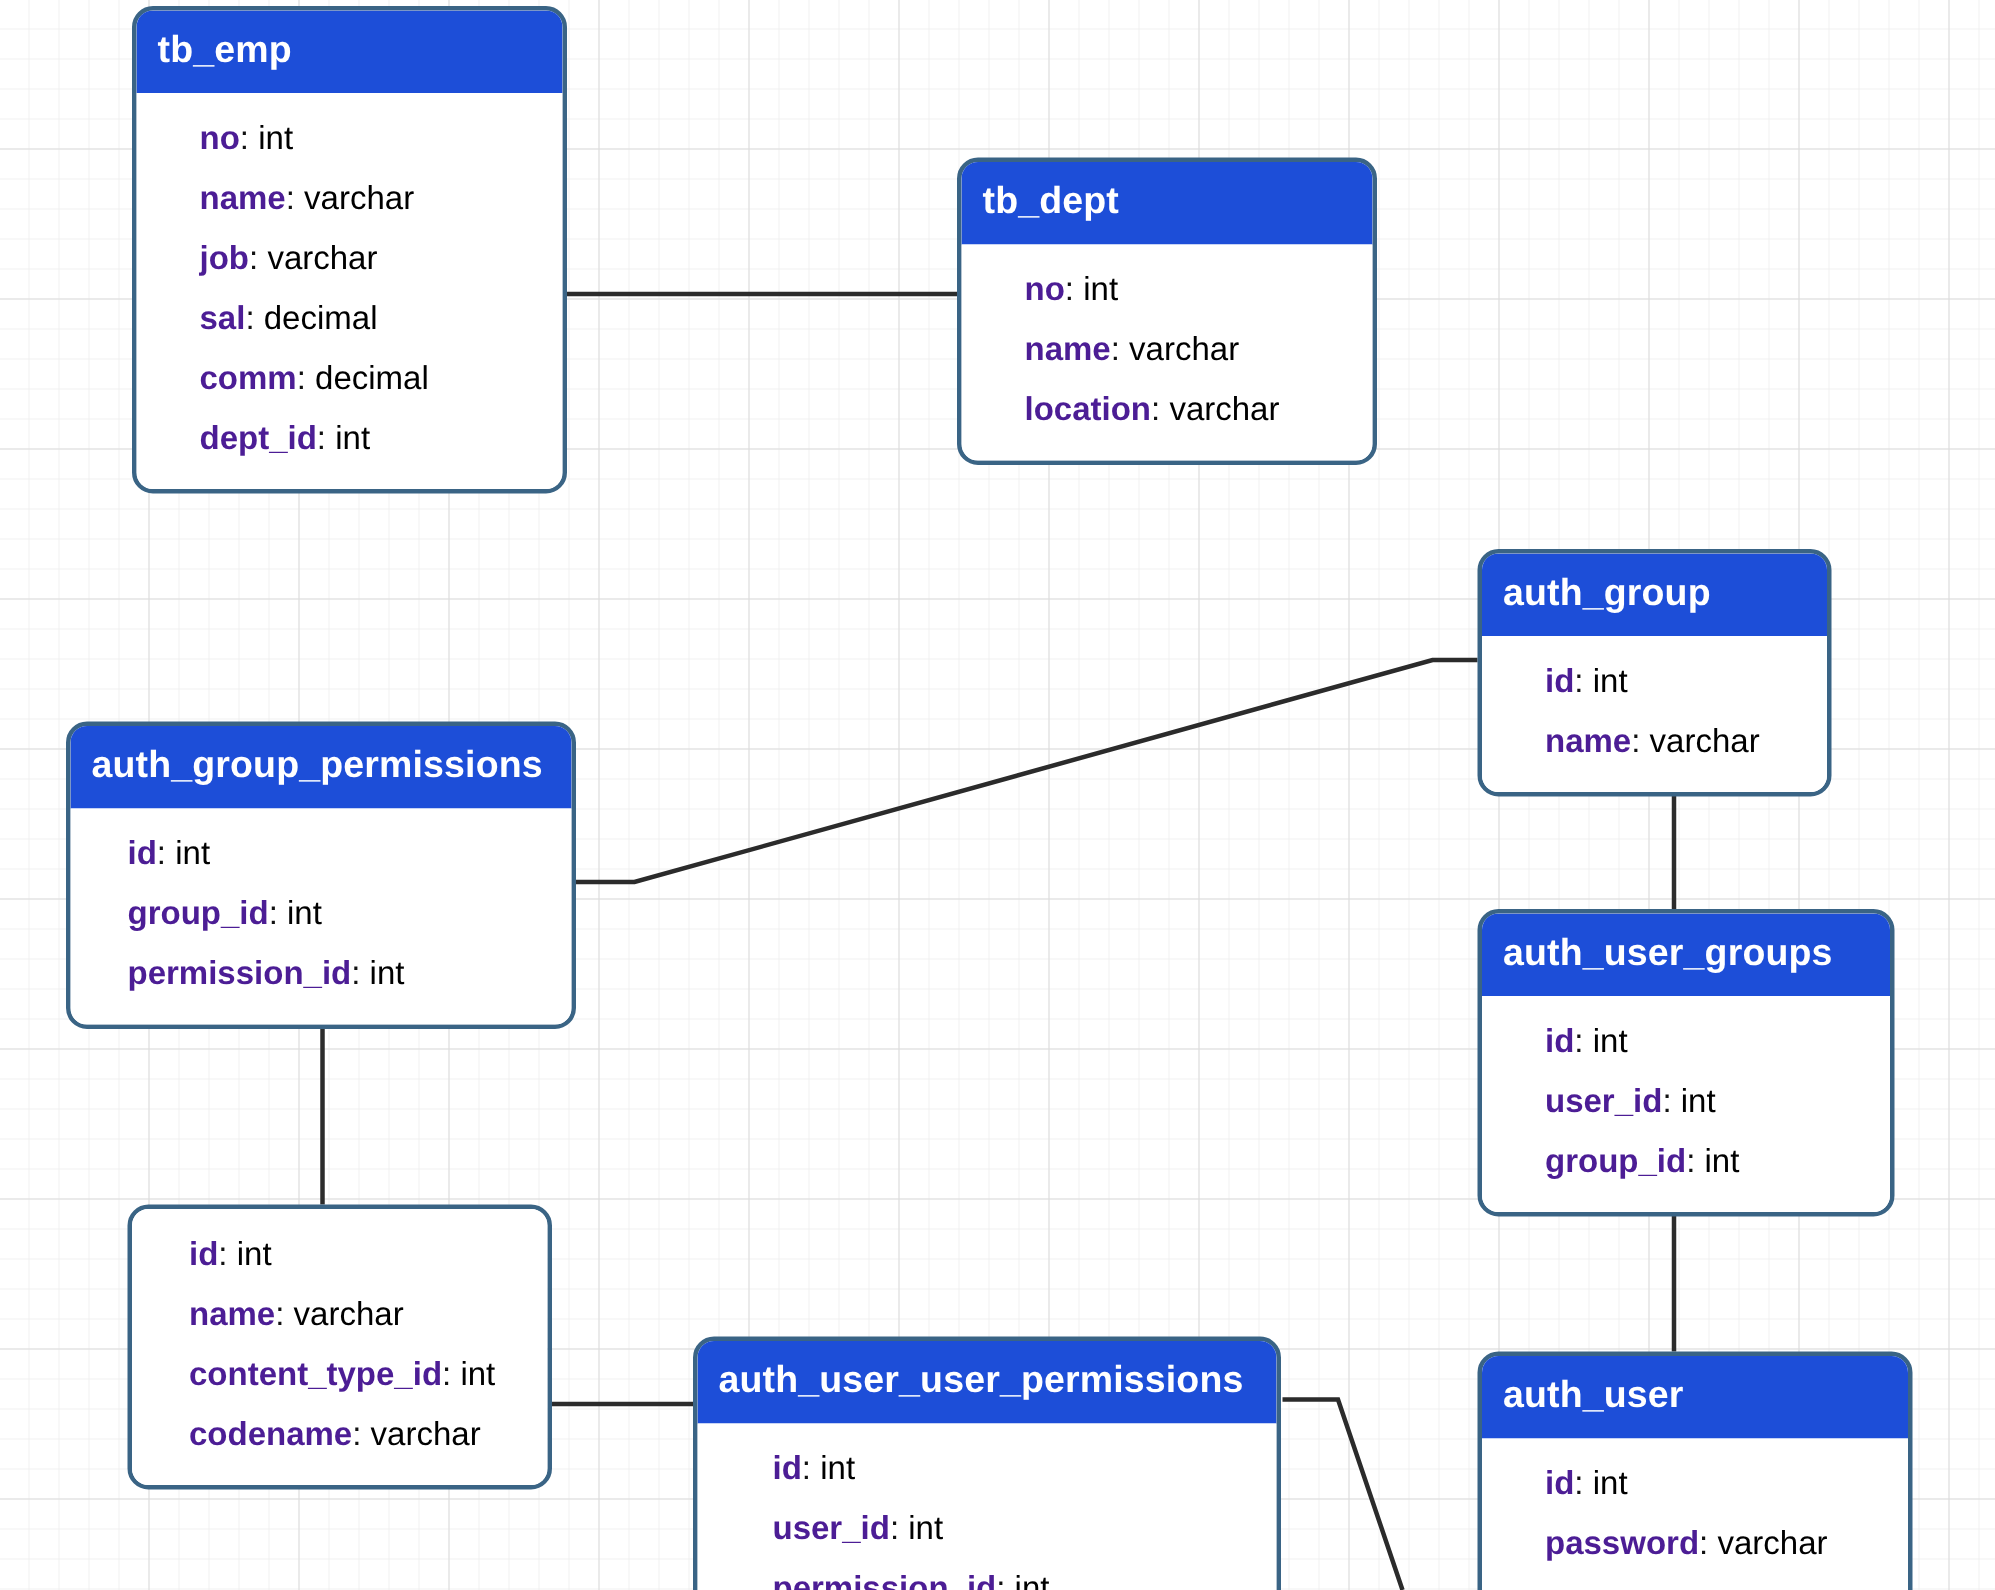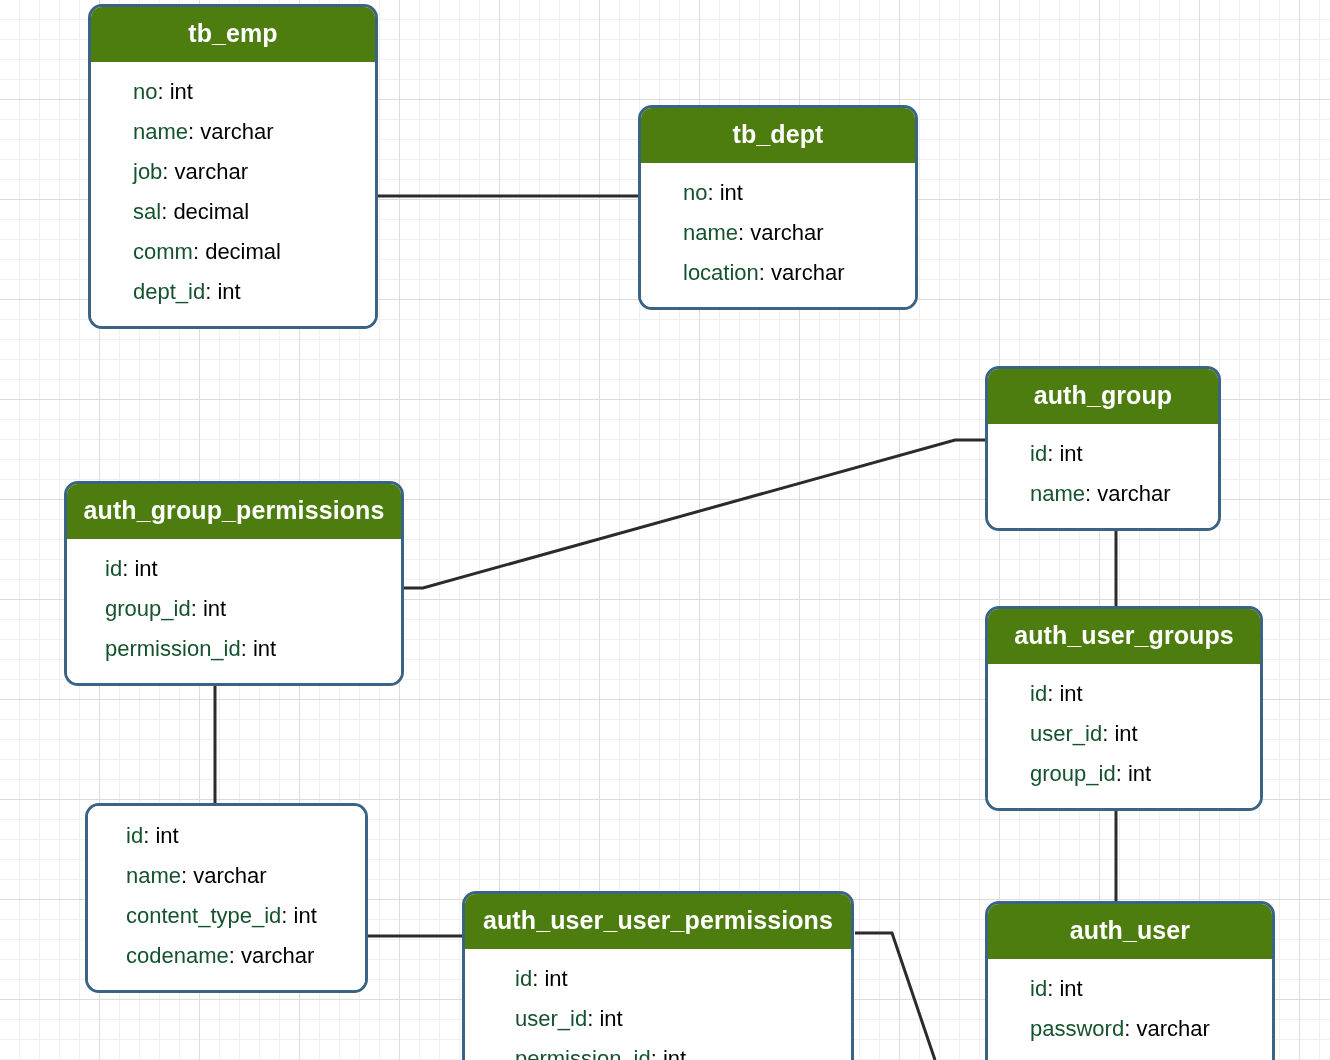--- a/index.html
+++ b/index.html
@@ -44,47 +44,46 @@
     position: absolute;
     box-sizing: border-box;
     background: #ffffff;
     border: 3px solid #3a6485;
     border-radius: 14px;
     overflow: hidden;
     z-index: 2;
   }
 
   .entity-header {
-    background: #4d7c0f;
+    background: #1d4ed8;
     color: #ffffff;
     font-size: 25px;
     font-weight: bold;
-    text-align: center;
     line-height: 1;
     padding: 14px 14px 16px 14px;
     letter-spacing: 0.1px;
     white-space: nowrap;
   }
 
   .entity-body {
     background: #ffffff;
     padding: 10px 0 14px 0;
   }
 
   .field {
     font-size: 22px;
     line-height: 1;
     padding: 9px 14px 9px 50px;
     white-space: nowrap;
     color: #111111;
   }
 
   .field-name {
-    color: #14532d;
-    font-weight: normal;
+    color: #4c1d95;
+    font-weight: bold;
   }
   .field-colon {
     color: #111111;
   }
   .field-type {
     color: #000000;
   }
 
   
   .pad-sm .field { padding-left: 42px; }
@@ -167,21 +166,21 @@
         <span class="field-name">id</span><span class="field-colon">:</span>
         <span class="field-type">int</span>
       </div>
       <div class="field">
         <span class="field-name">name</span><span class="field-colon">:</span>
         <span class="field-type">varchar</span>
       </div>
     </div>
   </div>
 
-  <div class="entity" style="left:44px; top:481px; width:340px;margin-left:20px;">
+  <div class="entity" style="left:44px; top:481px; width:340px;">
     <div class="entity-header">auth_group_permissions</div>
     <div class="entity-body pad-xs">
       <div class="field">
         <span class="field-name">id</span><span class="field-colon">:</span>
         <span class="field-type">int</span>
       </div>
       <div class="field">
         <span class="field-name">group_id</span><span class="field-colon">:</span>
         <span class="field-type">int</span>
       </div>

